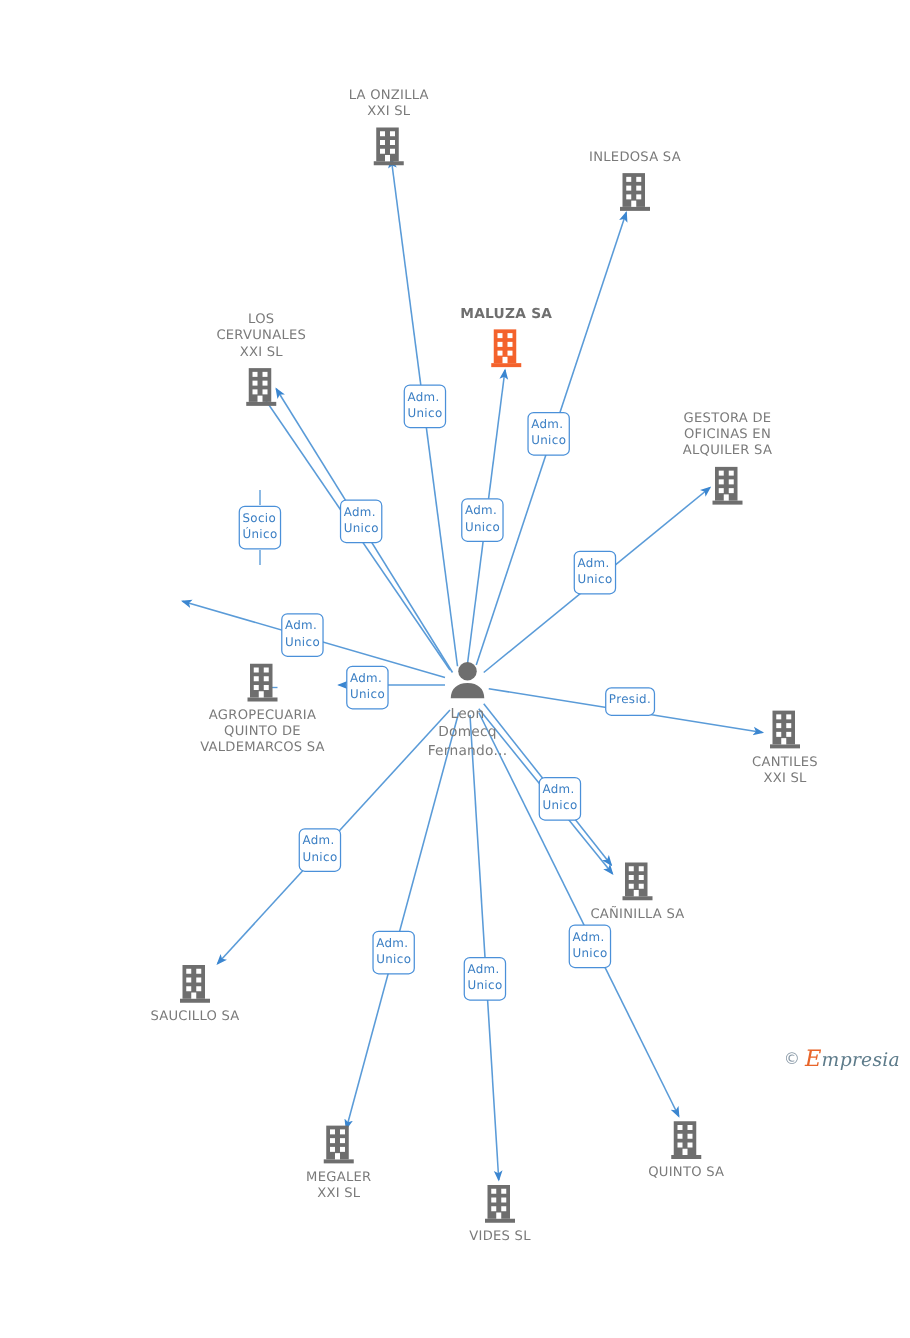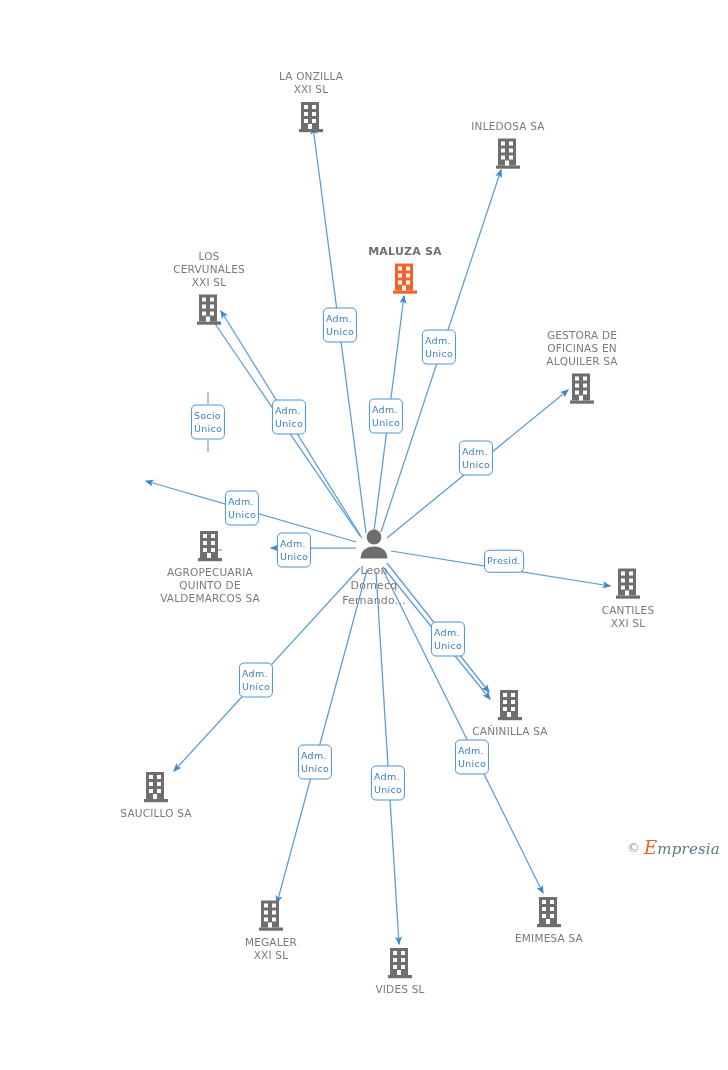--- a/index.html
+++ b/index.html
@@ -304,21 +304,21 @@
         <rect x="8" y="5" width="4" height="4"></rect>
             <rect x="16" y="5" width="4" height="4"></rect>
         <rect x="8" y="12" width="4" height="4"></rect>
             <rect x="16" y="12" width="4" height="4"></rect>
         <rect x="8" y="19" width="4" height="4"></rect>
             <rect x="16" y="19" width="4" height="4"></rect>
         <rect x="12" y="24" width="4" height="5"></rect>
       </g>
         </svg>
     </span>
-    <span class="cap">EMIMESA SA</span>
+    <span class="cap">QUINTO SA</span>
   </div>
 
   <div class="node bot" style="left:271px;top:930px">
     <span class="glyph">
       <svg width="30" height="34" viewBox="0 0 30 34">
           <g fill="#6e6e6e">
         <rect x="5" y="2" width="18" height="27"></rect>
             <rect x="3" y="29" width="24" height="3.2"></rect>
       </g>
           <g fill="#ffffff">

